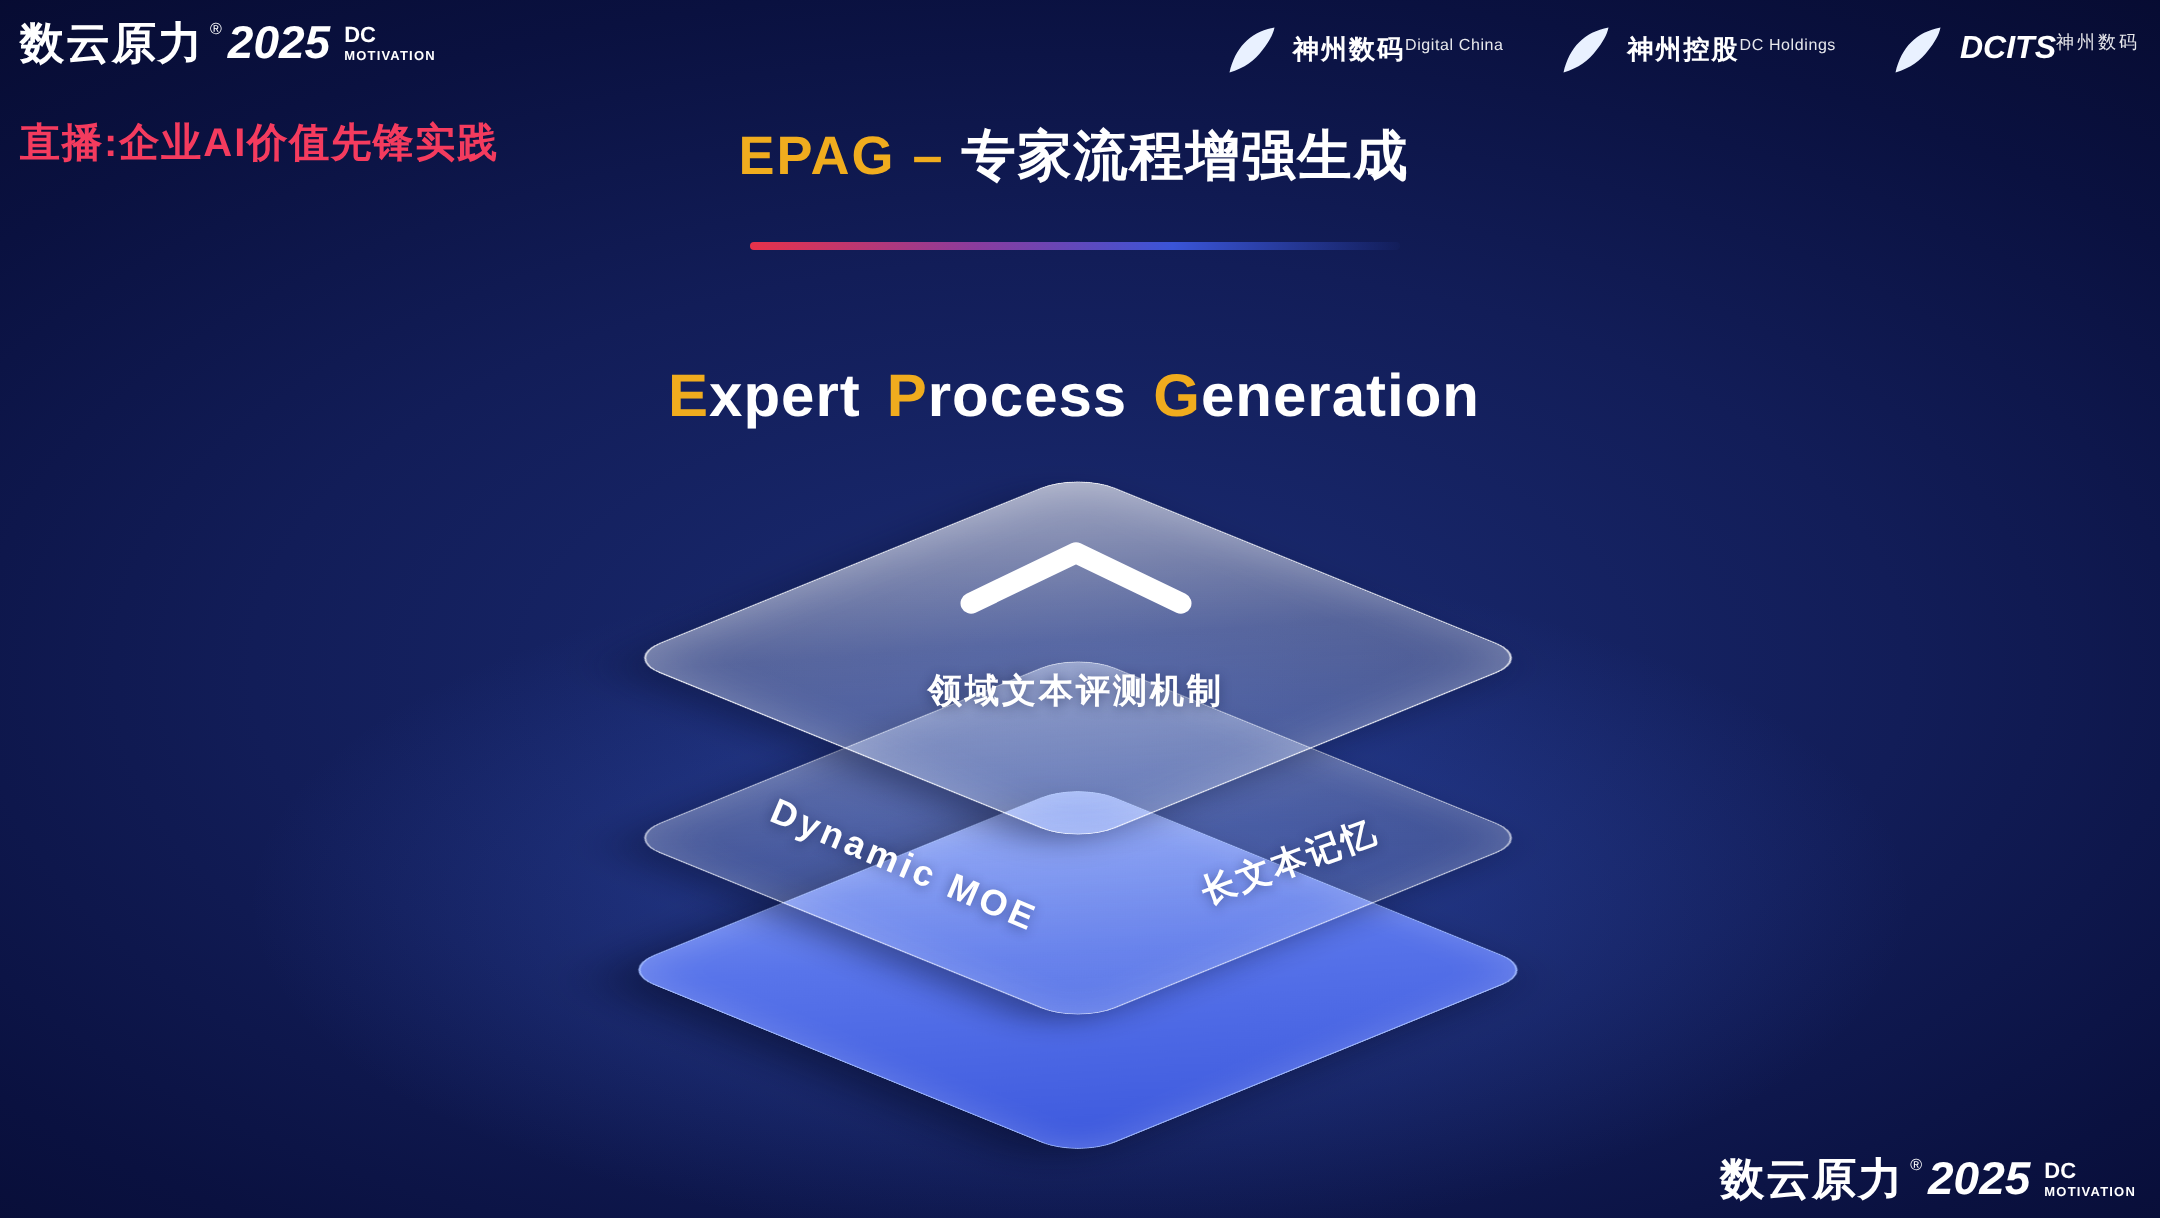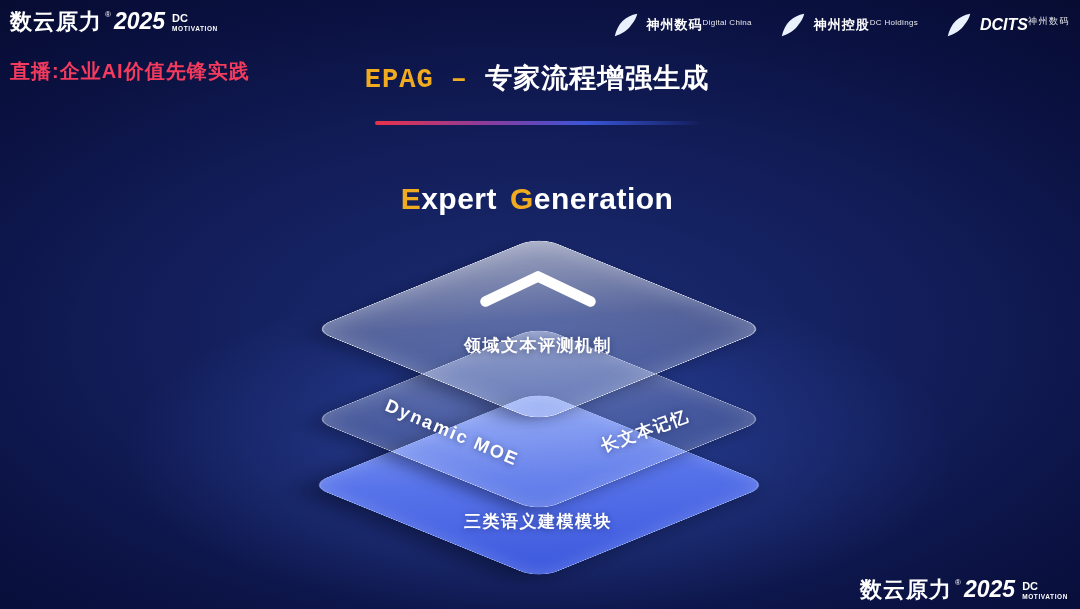--- a/index.html
+++ b/index.html
@@ -17,21 +17,21 @@
   .brand-cn{font-size:22px;font-weight:900;letter-spacing:1px;}
   .brand-reg{font-size:8px;align-self:flex-start;margin-top:1px;}
   .brand-year{font-size:23px;font-weight:900;font-style:italic;letter-spacing:0;}
   .brand-dcwrap{display:flex;flex-direction:column;margin-left:4px;padding-bottom:1px;}
   .brand-dc{font-size:11px;font-weight:800;line-height:1.05;}
   .brand-motivation{font-size:6.5px;font-weight:600;letter-spacing:0.6px;line-height:1.1;}
   
   .live-label{position:absolute;left:10px;top:58px;font-size:20px;font-weight:800;color:#f43b5e;letter-spacing:1px;}
   .slide-heading{position:absolute;left:537px;top:60px;transform:translateX(-50%);white-space:nowrap;
     font-size:27px;font-weight:800;letter-spacing:1px;}
-  .slide-heading .gold{color:#f0ac1e;font-family:Liberation Mono, monospace;}
+  .slide-heading .gold{color:#f0ac1e;}
   .slide-heading .white{color:#ffffff;}
   .heading-divider{position:absolute;left:375px;top:121px;width:325px;height:4px;border-radius:2px;
     background:linear-gradient(90deg,#e8324a 0%,#8a3c9e 35%,#3a55d8 65%,rgba(40,70,190,0.05) 100%);}
   
   .partners{position:absolute;right:10px;top:10px;display:flex;gap:26px;align-items:center;}
   .partner{display:flex;align-items:center;gap:6px;}
   .swoosh{width:30px;height:30px;flex:0 0 auto;}
   .partner-text{display:flex;line-height:1.15;}
   .partner-name{font-size:13px;font-weight:800;letter-spacing:1px;}
   .partner-sub{font-size:8px;font-weight:400;opacity:0.9;letter-spacing:0.3px;}
@@ -120,35 +120,35 @@
       </svg>
       <span class="partner-text">
         <span class="partner-name">DCITS</span>
         <span class="partner-sub">神州数码</span>
       </span>
     </div>
   </div>
 
   <div class="main-title">
     <span class="word"><span class="initial">E</span><span class="rest">xpert</span></span>
+    <span class="word"><span class="initial">P</span><span class="rest">rocess</span></span>
     <span class="word"><span class="initial">G</span><span class="rest">eneration</span></span>
   </div>
 
   <div class="face face-bottom"></div>
   <div class="face face-middle"></div>
   <div class="face face-top"></div>
 
   <svg class="chevron" viewBox="0 0 120 40">
     <polyline points="10,32 60,8 110,32" fill="none" stroke="#ffffff" stroke-width="10" stroke-linecap="round" stroke-linejoin="round"></polyline>
   </svg>
 
   <div class="layer-label label-top">领域文本评测机制</div>
   <div class="layer-label label-dynamic">Dynamic MOE</div>
   <div class="layer-label label-memory">长文本记忆</div>
-  <div class="layer-label label-bottom">三类语义建模模块</div>
 
   <div class="brand brand-bottom">
     <span class="brand-cn">数云原力</span>
     <span class="brand-reg">®</span>
     <span class="brand-year">2025</span>
     <span class="brand-dcwrap">
       <span class="brand-dc">DC</span>
       <span class="brand-motivation">MOTIVATION</span>
     </span>
   </div>

